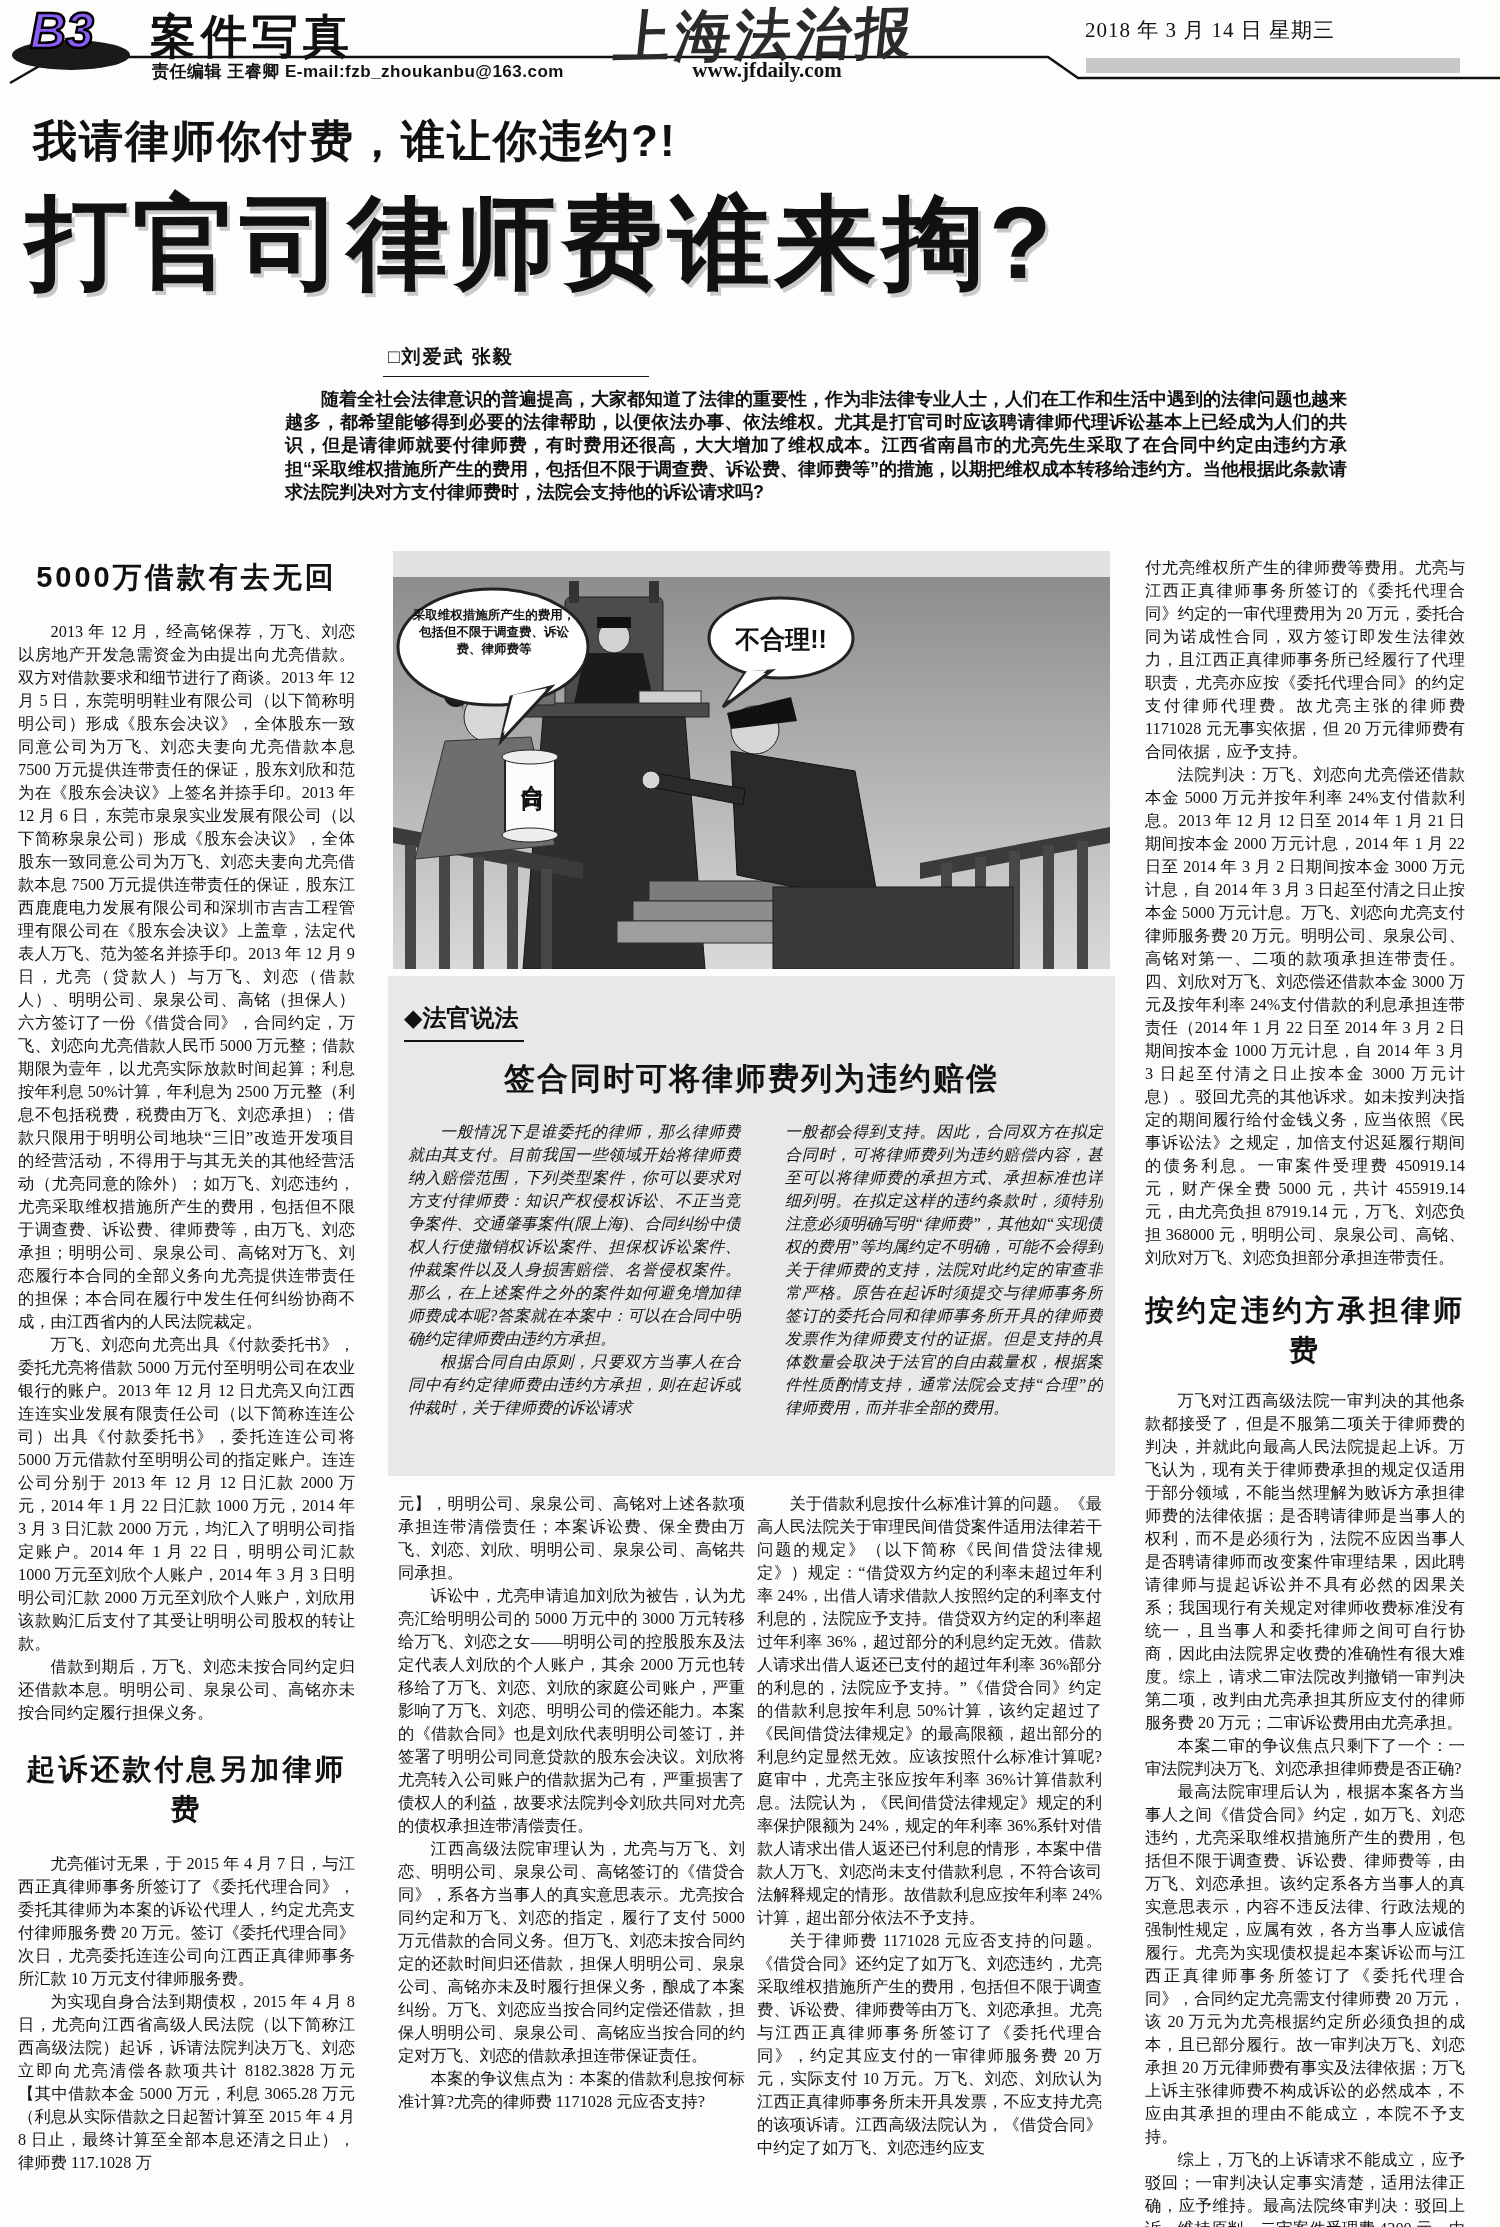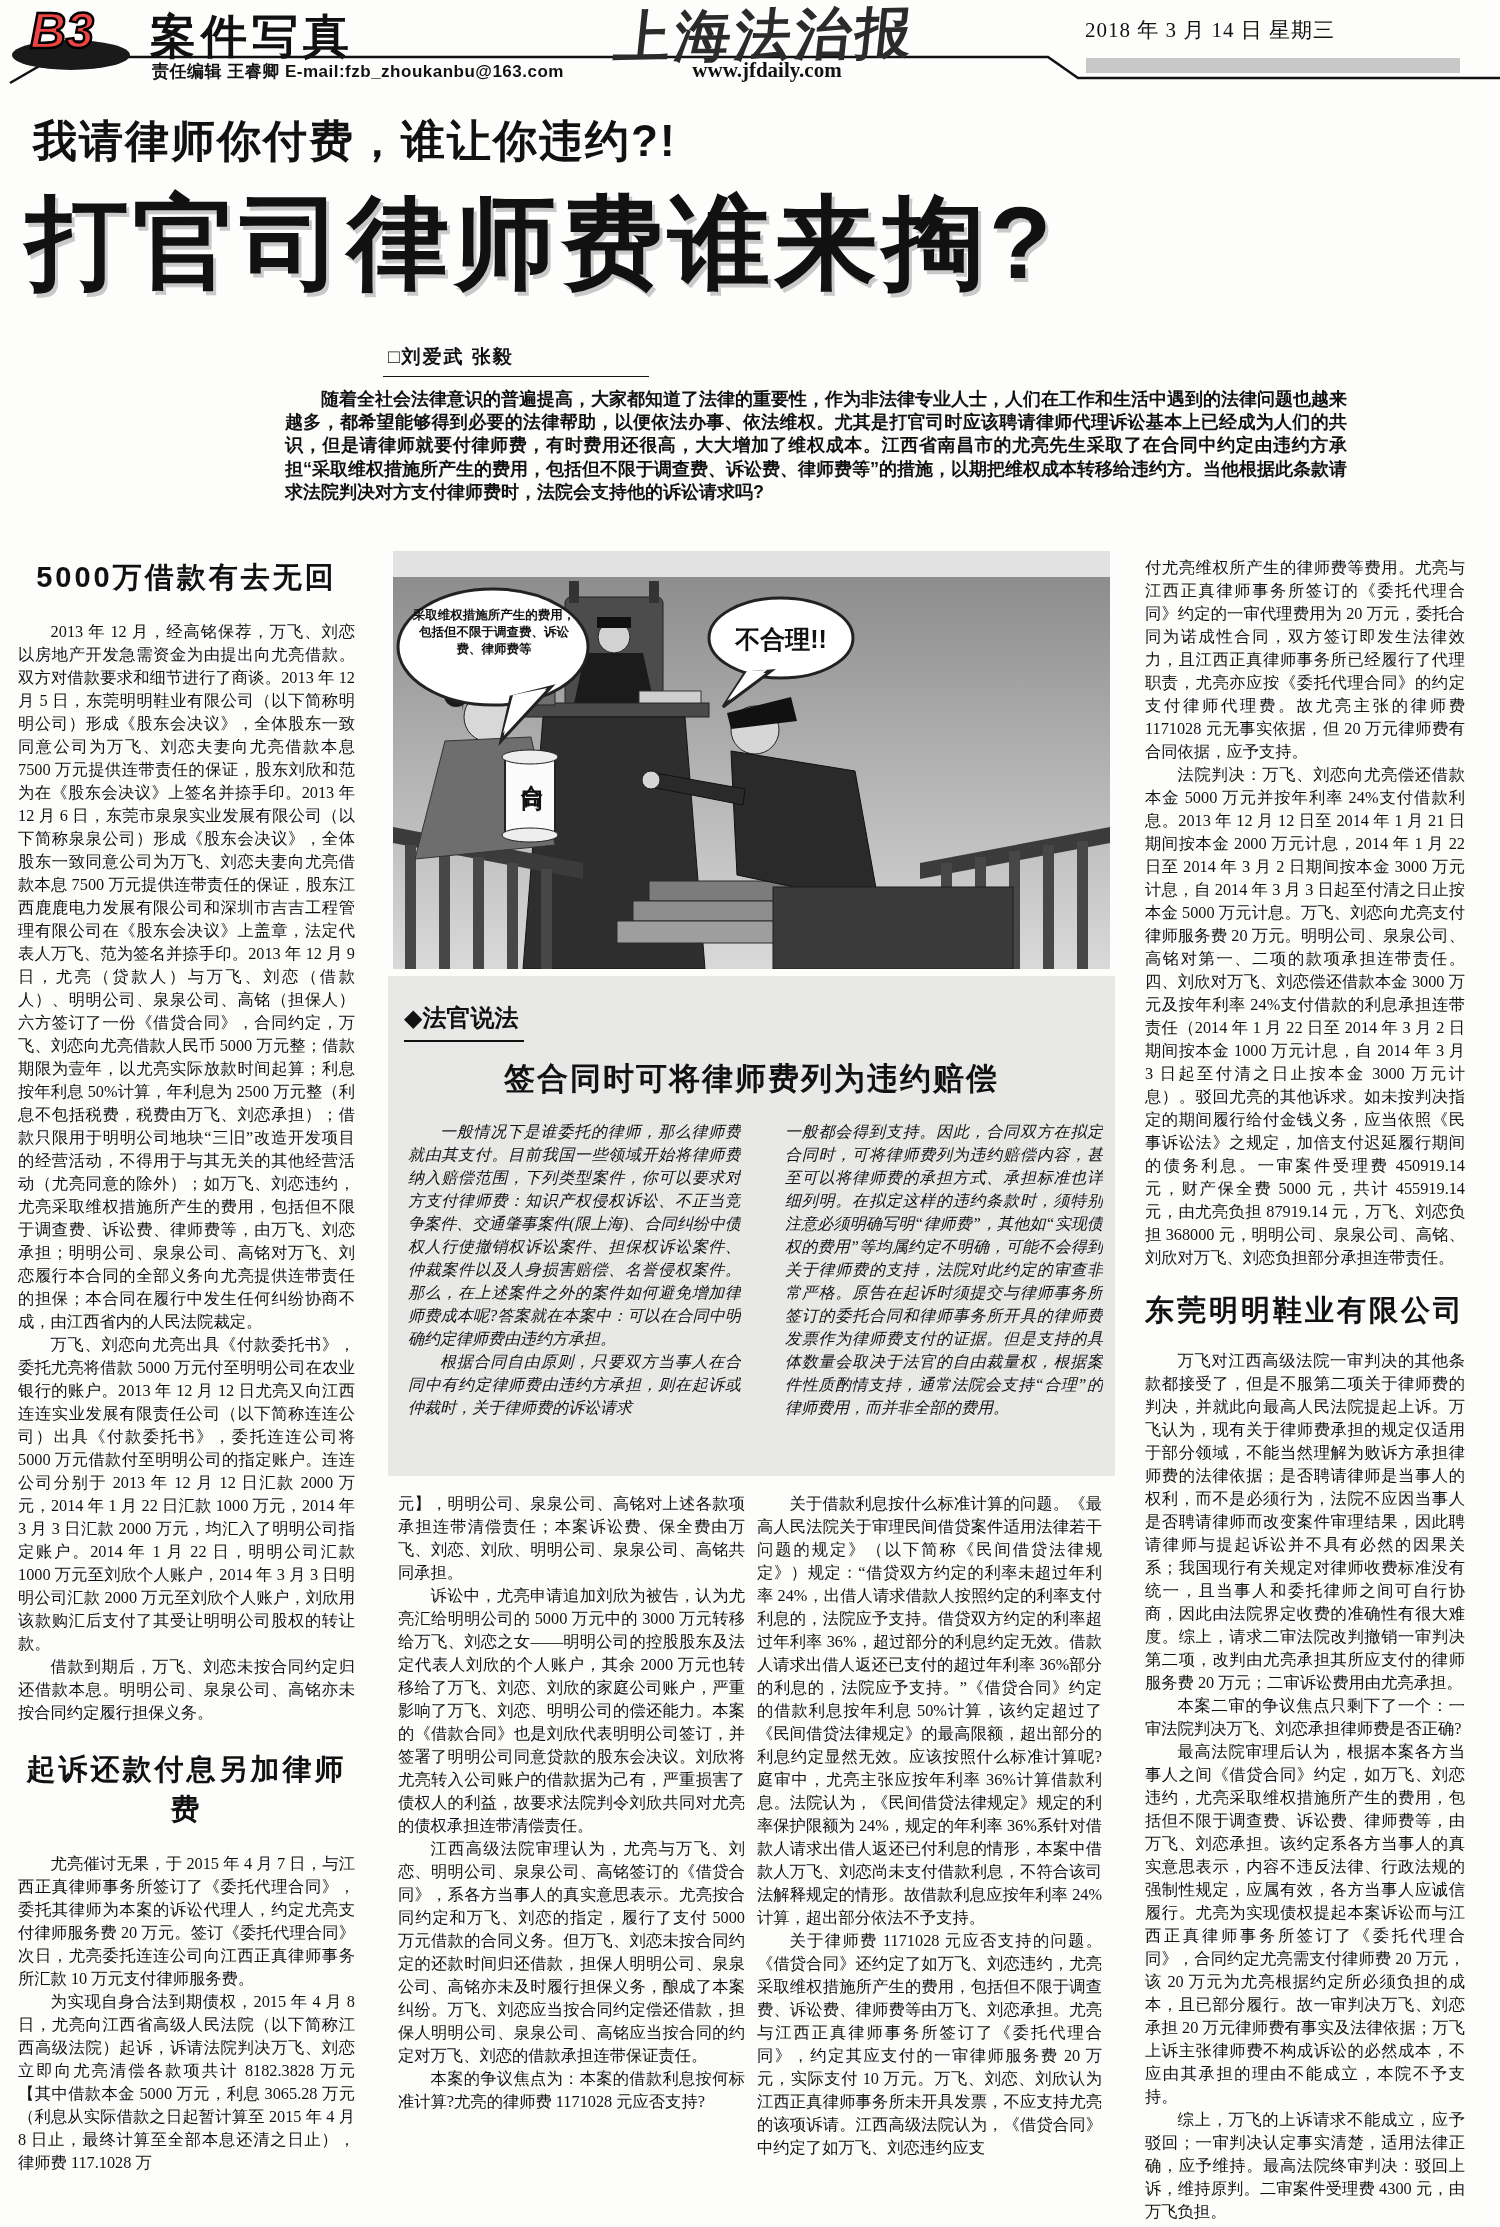--- a/index.html
+++ b/index.html
@@ -1,21 +1,21 @@
 <!DOCTYPE html>
 <html><head>
 <meta charset="utf-8">
 <style>
   html,body{margin:0;padding:0;background:#777;}
   .page{position:relative;width:1500px;height:2227px;background:#fdfdfc;margin:0 auto;overflow:hidden;
         font-family:"Liberation Serif","DejaVu Serif",serif;color:#111;}
   .abs{position:absolute;}
   
   .b3{font-family:"Liberation Sans","DejaVu Sans",sans-serif;font-weight:bold;font-style:italic;
-      font-size:50px;color:#ef4444;-webkit-text-stroke:2.5px #000;text-stroke:2px #000;z-index:3;}
+      font-size:50px;color:#8b5cf6;-webkit-text-stroke:2.5px #000;text-stroke:2px #000;z-index:3;}
   .b3shadow{width:118px;height:30px;background:#1a1a1a;border-radius:50%;z-index:2;}
   .sectitle{font-family:"Liberation Sans","DejaVu Sans",sans-serif;font-weight:900;font-size:46px;letter-spacing:5px;}
   .editorline{font-family:"Liberation Sans","DejaVu Sans",sans-serif;font-weight:bold;font-size:17px;letter-spacing:.5px;text-align:center;}
   .masthead{font-family:"DejaVu Serif","Liberation Serif",serif;font-weight:900;font-size:56px;letter-spacing:4px;
             color:#2b2b2b;transform:skewX(-7deg) rotate(-1deg);}
   .website{font-family:"Liberation Serif",serif;font-weight:bold;font-size:21px;}
   .pdate{font-family:"Liberation Serif",serif;font-size:21px;letter-spacing:1px;}
   .graybar{background:#c8c8c8;}
   
   .kicker{font-family:"Liberation Sans","DejaVu Sans",sans-serif;font-weight:900;font-size:44px;letter-spacing:2px;}
@@ -196,21 +196,21 @@
     </div>
     <div class="col" style="width:345px;height:722px;">
       <p>关于借款利息按什么标准计算的问题。《最高人民法院关于审理民间借贷案件适用法律若干问题的规定》（以下简称《民间借贷法律规定》）规定：“借贷双方约定的利率未超过年利率 24%，出借人请求借款人按照约定的利率支付利息的，法院应予支持。借贷双方约定的利率超过年利率 36%，超过部分的利息约定无效。借款人请求出借人返还已支付的超过年利率 36%部分的利息的，法院应予支持。”《借贷合同》约定的借款利息按年利息 50%计算，该约定超过了《民间借贷法律规定》的最高限额，超出部分的利息约定显然无效。应该按照什么标准计算呢?庭审中，尤亮主张应按年利率 36%计算借款利息。法院认为，《民间借贷法律规定》规定的利率保护限额为 24%，规定的年利率 36%系针对借款人请求出借人返还已付利息的情形，本案中借款人万飞、刘恋尚未支付借款利息，不符合该司法解释规定的情形。故借款利息应按年利率 24%计算，超出部分依法不予支持。</p>
       <p>关于律师费 1171028 元应否支持的问题。《借贷合同》还约定了如万飞、刘恋违约，尤亮采取维权措施所产生的费用，包括但不限于调查费、诉讼费、律师费等由万飞、刘恋承担。尤亮与江西正真律师事务所签订了《委托代理合同》，约定其应支付的一审律师服务费 20 万元，实际支付 10 万元。万飞、刘恋、刘欣认为江西正真律师事务所未开具发票，不应支持尤亮的该项诉请。江西高级法院认为，《借贷合同》中约定了如万飞、刘恋违约应支</p>
     </div>
   </div>
 
   <div class="abs col" style="left:1145px;top:556px;width:320px;height:1684px;">
     <p class="noind">付尤亮维权所产生的律师费等费用。尤亮与江西正真律师事务所签订的《委托代理合同》约定的一审代理费用为 20 万元，委托合同为诺成性合同，双方签订即发生法律效力，且江西正真律师事务所已经履行了代理职责，尤亮亦应按《委托代理合同》的约定支付律师代理费。故尤亮主张的律师费 1171028 元无事实依据，但 20 万元律师费有合同依据，应予支持。</p>
     <p>法院判决：万飞、刘恋向尤亮偿还借款本金 5000 万元并按年利率 24%支付借款利息。2013 年 12 月 12 日至 2014 年 1 月 21 日期间按本金 2000 万元计息，2014 年 1 月 22 日至 2014 年 3 月 2 日期间按本金 3000 万元计息，自 2014 年 3 月 3 日起至付清之日止按本金 5000 万元计息。万飞、刘恋向尤亮支付律师服务费 20 万元。明明公司、泉泉公司、高铭对第一、二项的款项承担连带责任。四、刘欣对万飞、刘恋偿还借款本金 3000 万元及按年利率 24%支付借款的利息承担连带责任（2014 年 1 月 22 日至 2014 年 3 月 2 日期间按本金 1000 万元计息，自 2014 年 3 月 3 日起至付清之日止按本金 3000 万元计息）。驳回尤亮的其他诉求。如未按判决指定的期间履行给付金钱义务，应当依照《民事诉讼法》之规定，加倍支付迟延履行期间的债务利息。一审案件受理费 450919.14 元，财产保全费 5000 元，共计 455919.14 元，由尤亮负担 87919.14 元，万飞、刘恋负担 368000 元，明明公司、泉泉公司、高铭、刘欣对万飞、刘恋负担部分承担连带责任。</p>
-    <div class="shead" style="margin:22px 0 18px 0;">东莞明明鞋业有限公司</div>
+    <div class="shead" style="margin:22px 0 18px 0;">按约定违约方承担律师费</div>
     <p>万飞对江西高级法院一审判决的其他条款都接受了，但是不服第二项关于律师费的判决，并就此向最高人民法院提起上诉。万飞认为，现有关于律师费承担的规定仅适用于部分领域，不能当然理解为败诉方承担律师费的法律依据；是否聘请律师是当事人的权利，而不是必须行为，法院不应因当事人是否聘请律师而改变案件审理结果，因此聘请律师与提起诉讼并不具有必然的因果关系；我国现行有关规定对律师收费标准没有统一，且当事人和委托律师之间可自行协商，因此由法院界定收费的准确性有很大难度。综上，请求二审法院改判撤销一审判决第二项，改判由尤亮承担其所应支付的律师服务费 20 万元；二审诉讼费用由尤亮承担。</p>
     <p>本案二审的争议焦点只剩下了一个：一审法院判决万飞、刘恋承担律师费是否正确?</p>
     <p>最高法院审理后认为，根据本案各方当事人之间《借贷合同》约定，如万飞、刘恋违约，尤亮采取维权措施所产生的费用，包括但不限于调查费、诉讼费、律师费等，由万飞、刘恋承担。该约定系各方当事人的真实意思表示，内容不违反法律、行政法规的强制性规定，应属有效，各方当事人应诚信履行。尤亮为实现债权提起本案诉讼而与江西正真律师事务所签订了《委托代理合同》，合同约定尤亮需支付律师费 20 万元，该 20 万元为尤亮根据约定所必须负担的成本，且已部分履行。故一审判决万飞、刘恋承担 20 万元律师费有事实及法律依据；万飞上诉主张律师费不构成诉讼的必然成本，不应由其承担的理由不能成立，本院不予支持。</p>
     <p>综上，万飞的上诉请求不能成立，应予驳回；一审判决认定事实清楚，适用法律正确，应予维持。最高法院终审判决：驳回上诉，维持原判。二审案件受理费 4300 元，由万飞负担。</p>
 
   </div>
 
 </div>
 
 </body></html>

